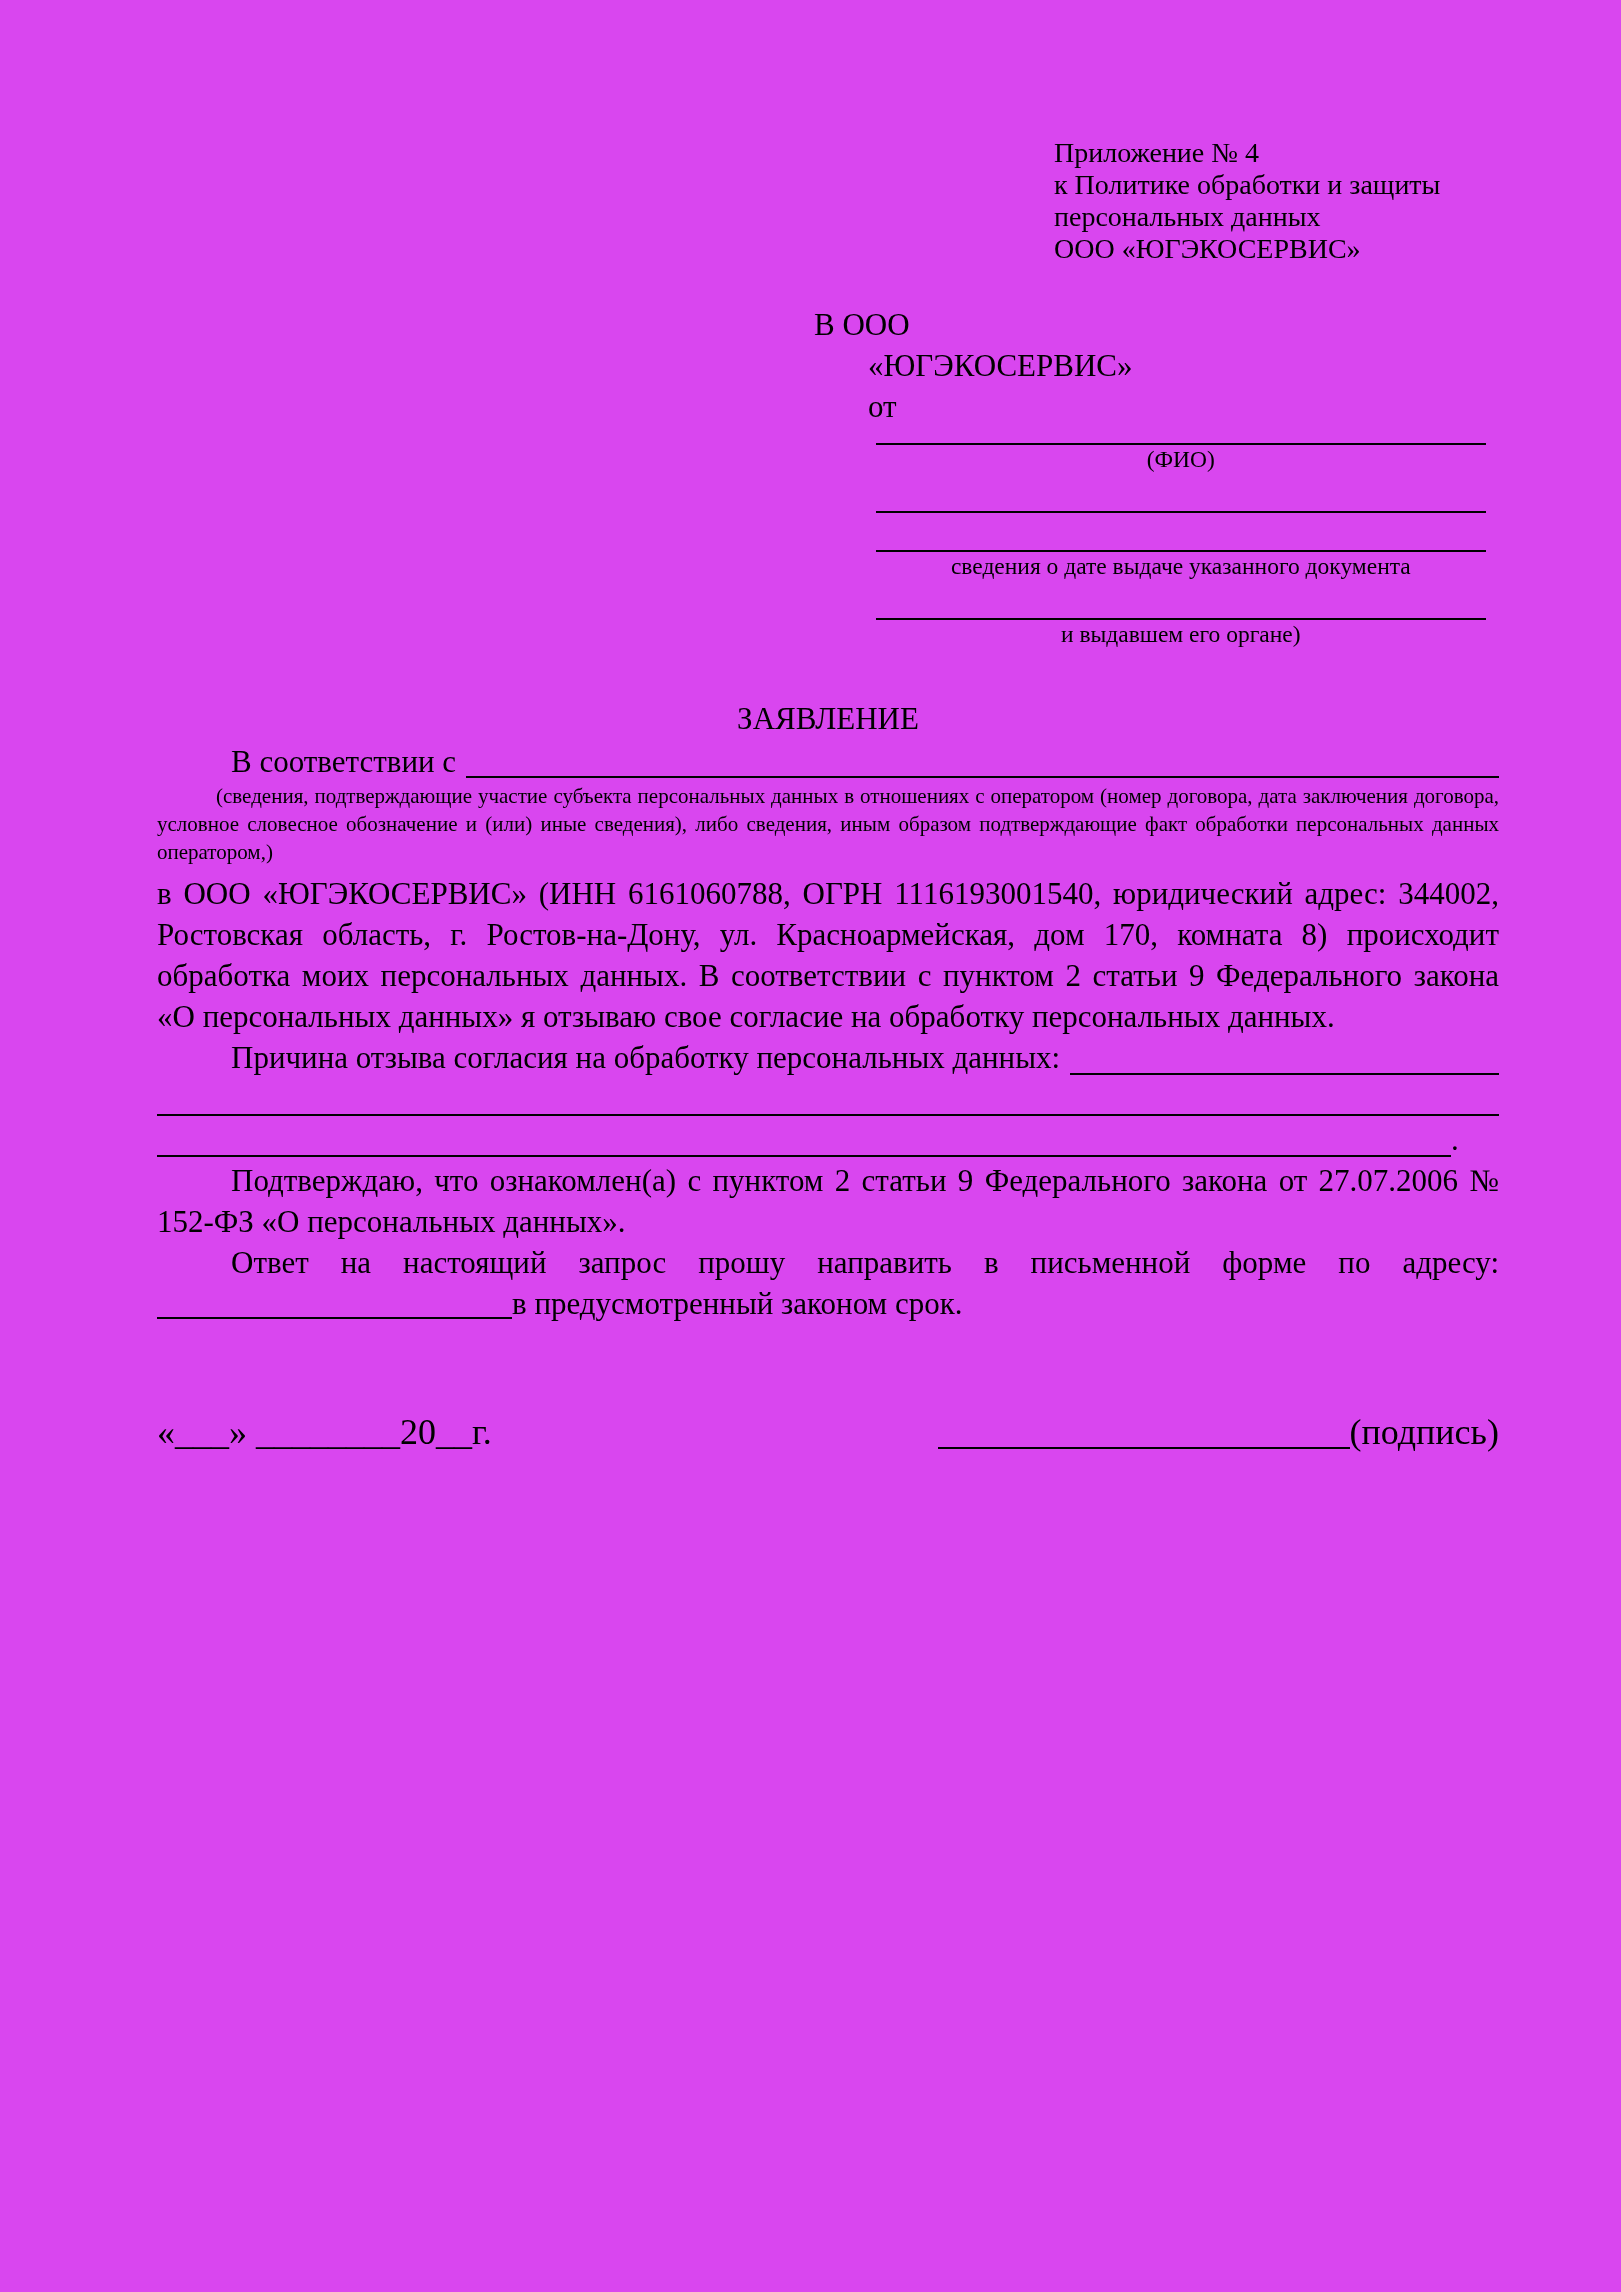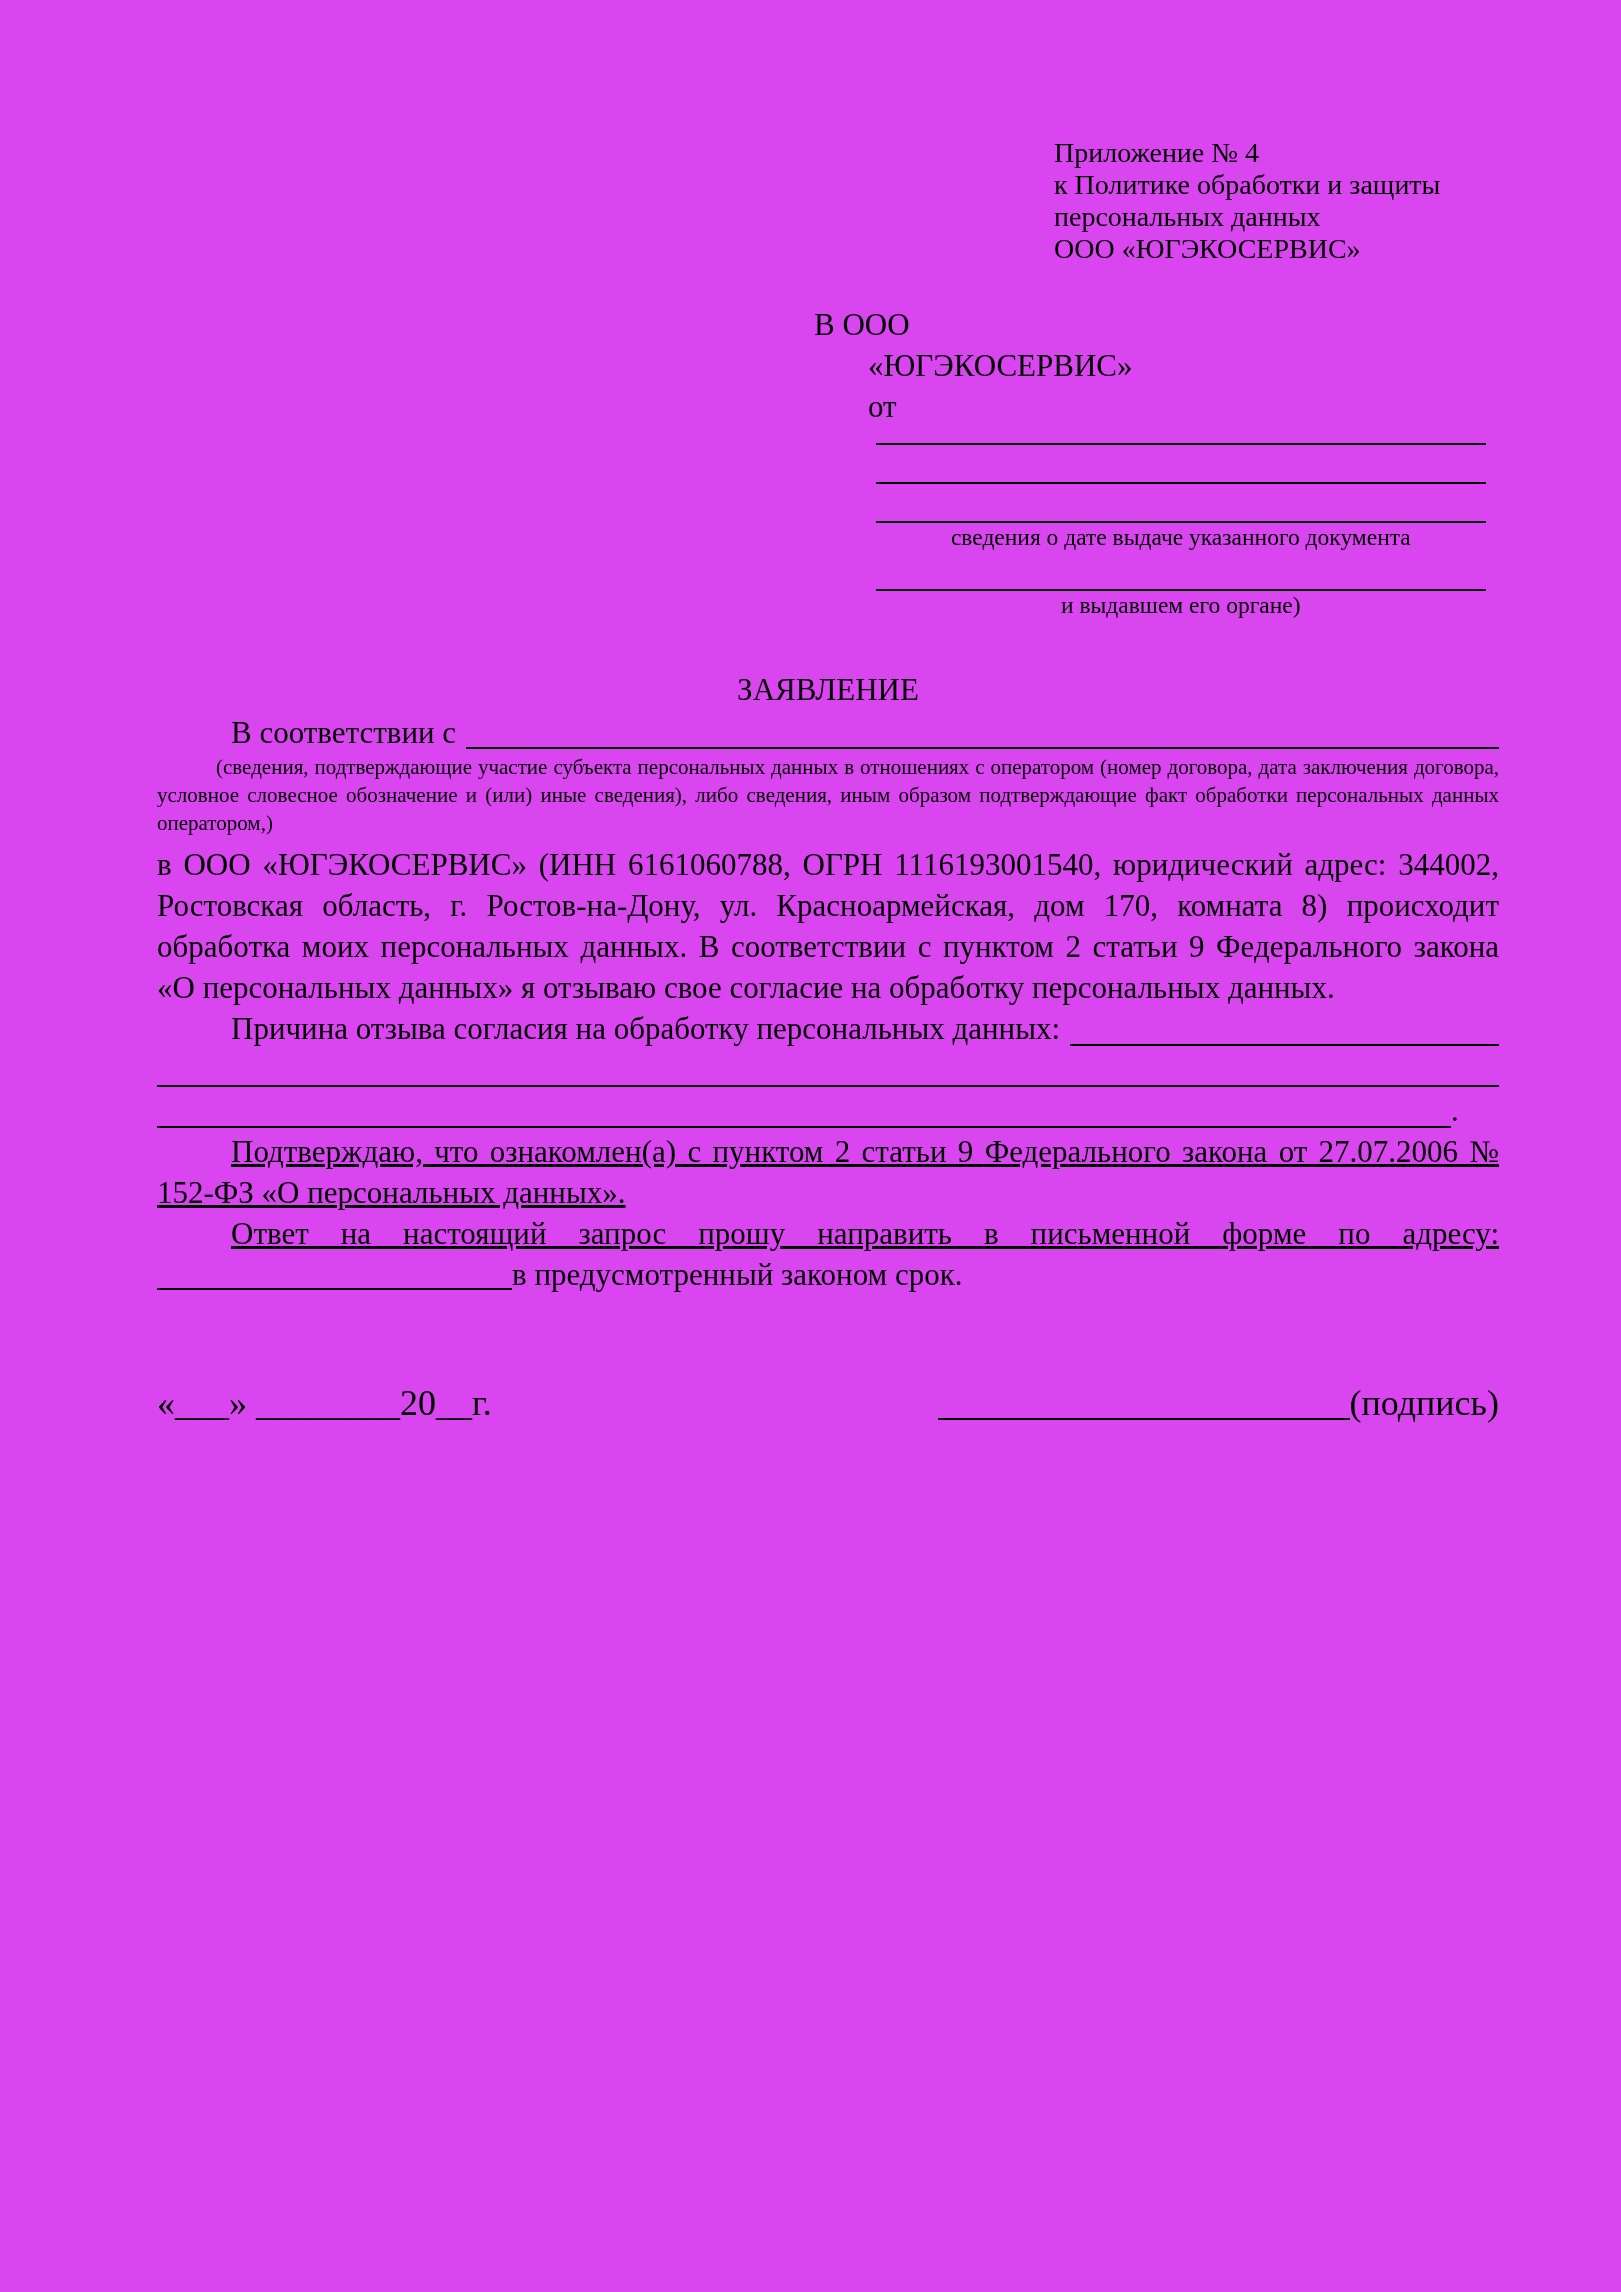--- a/index.html
+++ b/index.html
@@ -80,21 +80,21 @@
     font-size: 21px;
     line-height: 28px;
     text-align: justify;
     text-indent: 59px;
   }
   .body-par {
     font-size: 31px;
     line-height: 41px;
     text-align: justify;
   }
-  .body-par.indent { text-indent: 74px; text-decoration: underline; }
+  .body-par.indent { text-indent: 74px; }
   .body-par.stretch-last { text-align-last: justify; }
   .reply-line {
     font-size: 31px;
     line-height: 41px;
   }
   .rule-inline {
     display: inline-block;
     border-bottom: 2.9px solid #000;
     vertical-align: -4.9px;
   }
@@ -123,20 +123,21 @@
 
 
   <div class="addressee">
     <div>В ООО</div>
     <div class="addr-inner">
       <div>«ЮГЭКОСЕРВИС»</div>
       <div>от</div>
 
       <div class="field first">
         <div class="rule"></div>
+        <div class="caption">(ФИО)</div>
       </div>
 
       <div class="field">
         <div class="rule"></div>
       </div>
 
       <div class="field">
         <div class="rule"></div>
         <div class="caption">сведения о дате выдаче указанного документа</div>
       </div>

